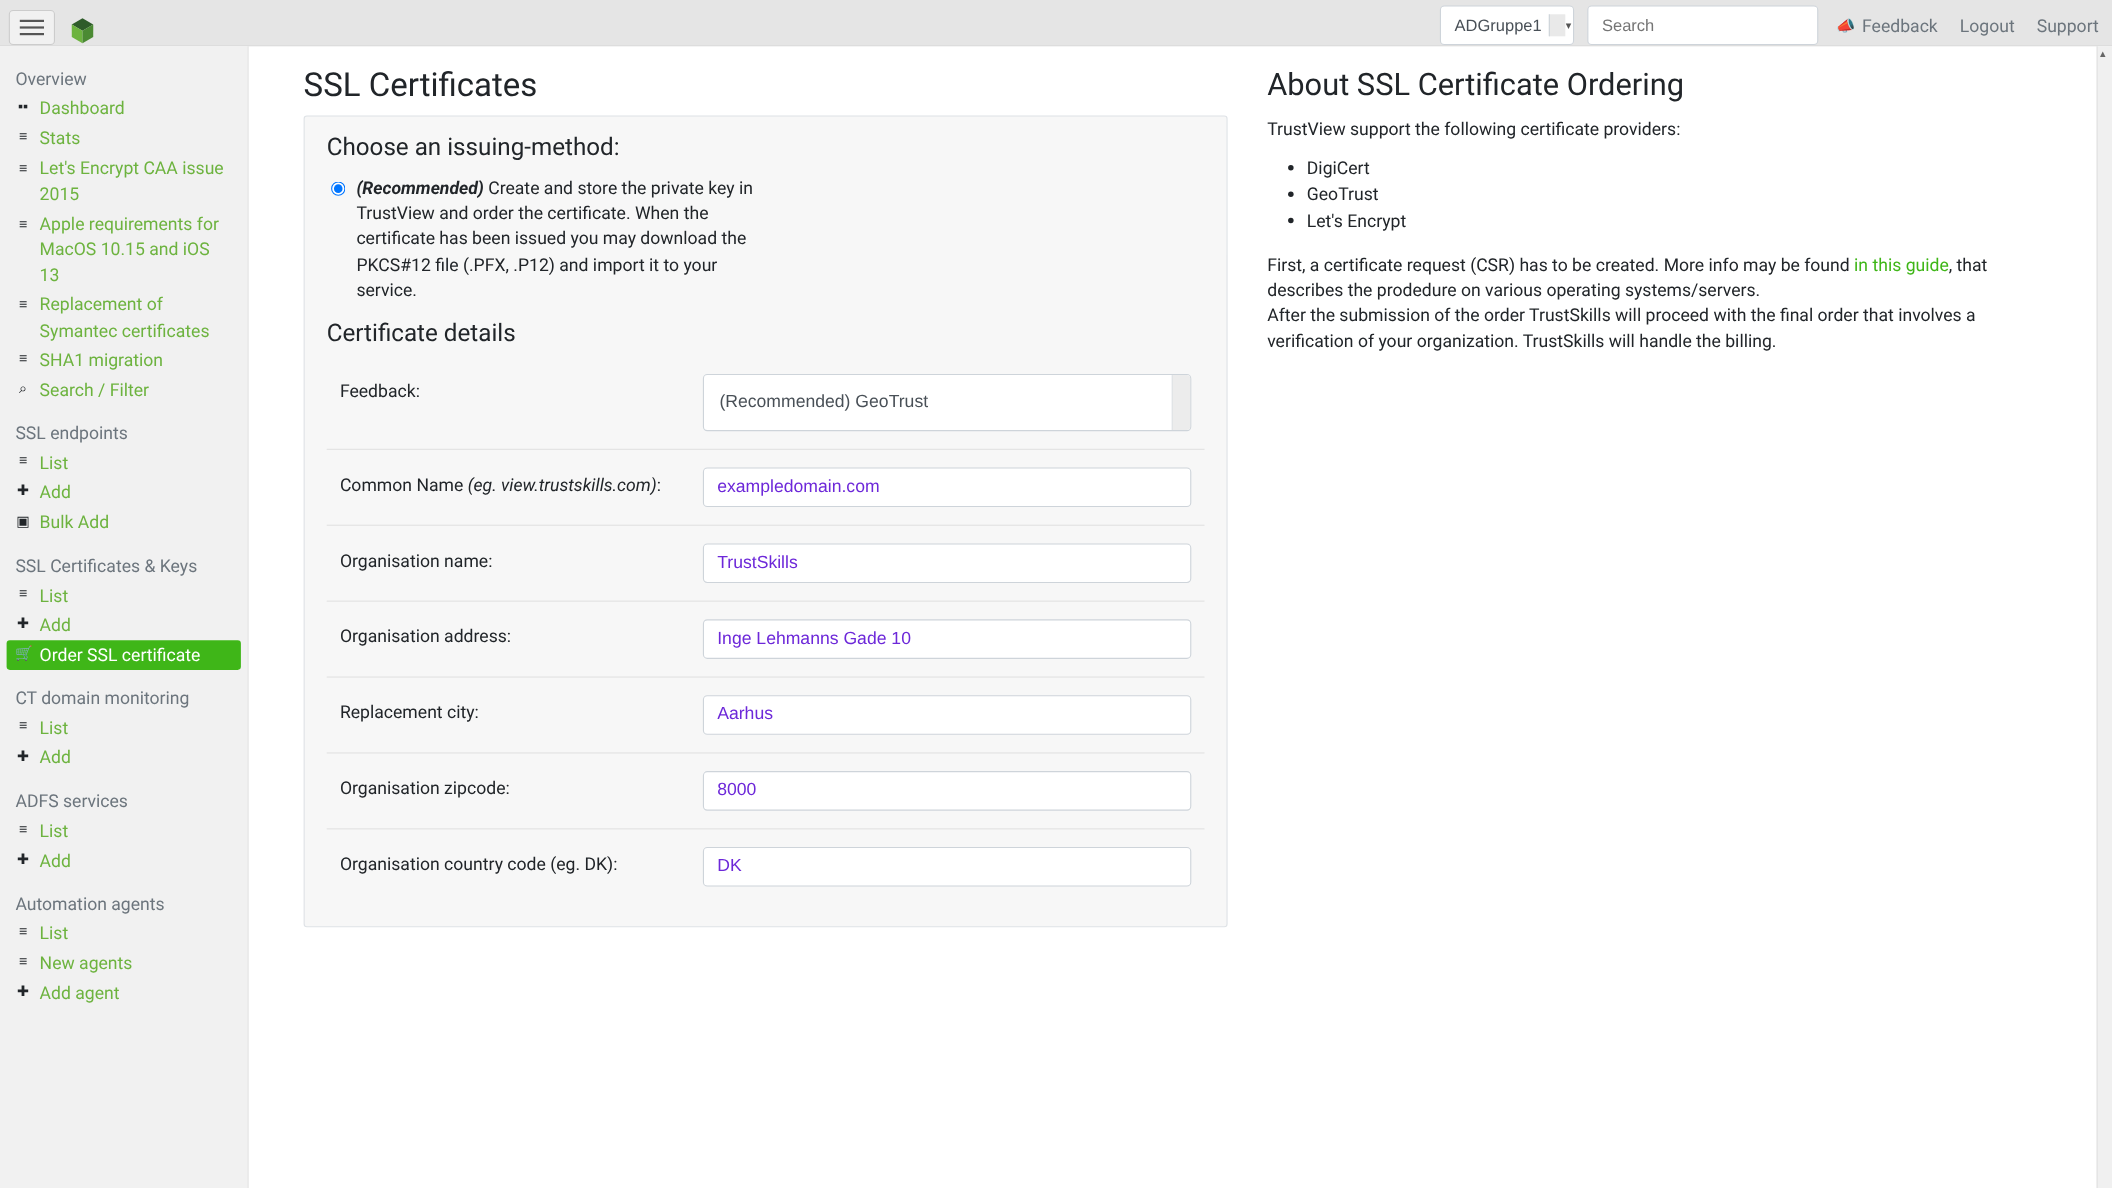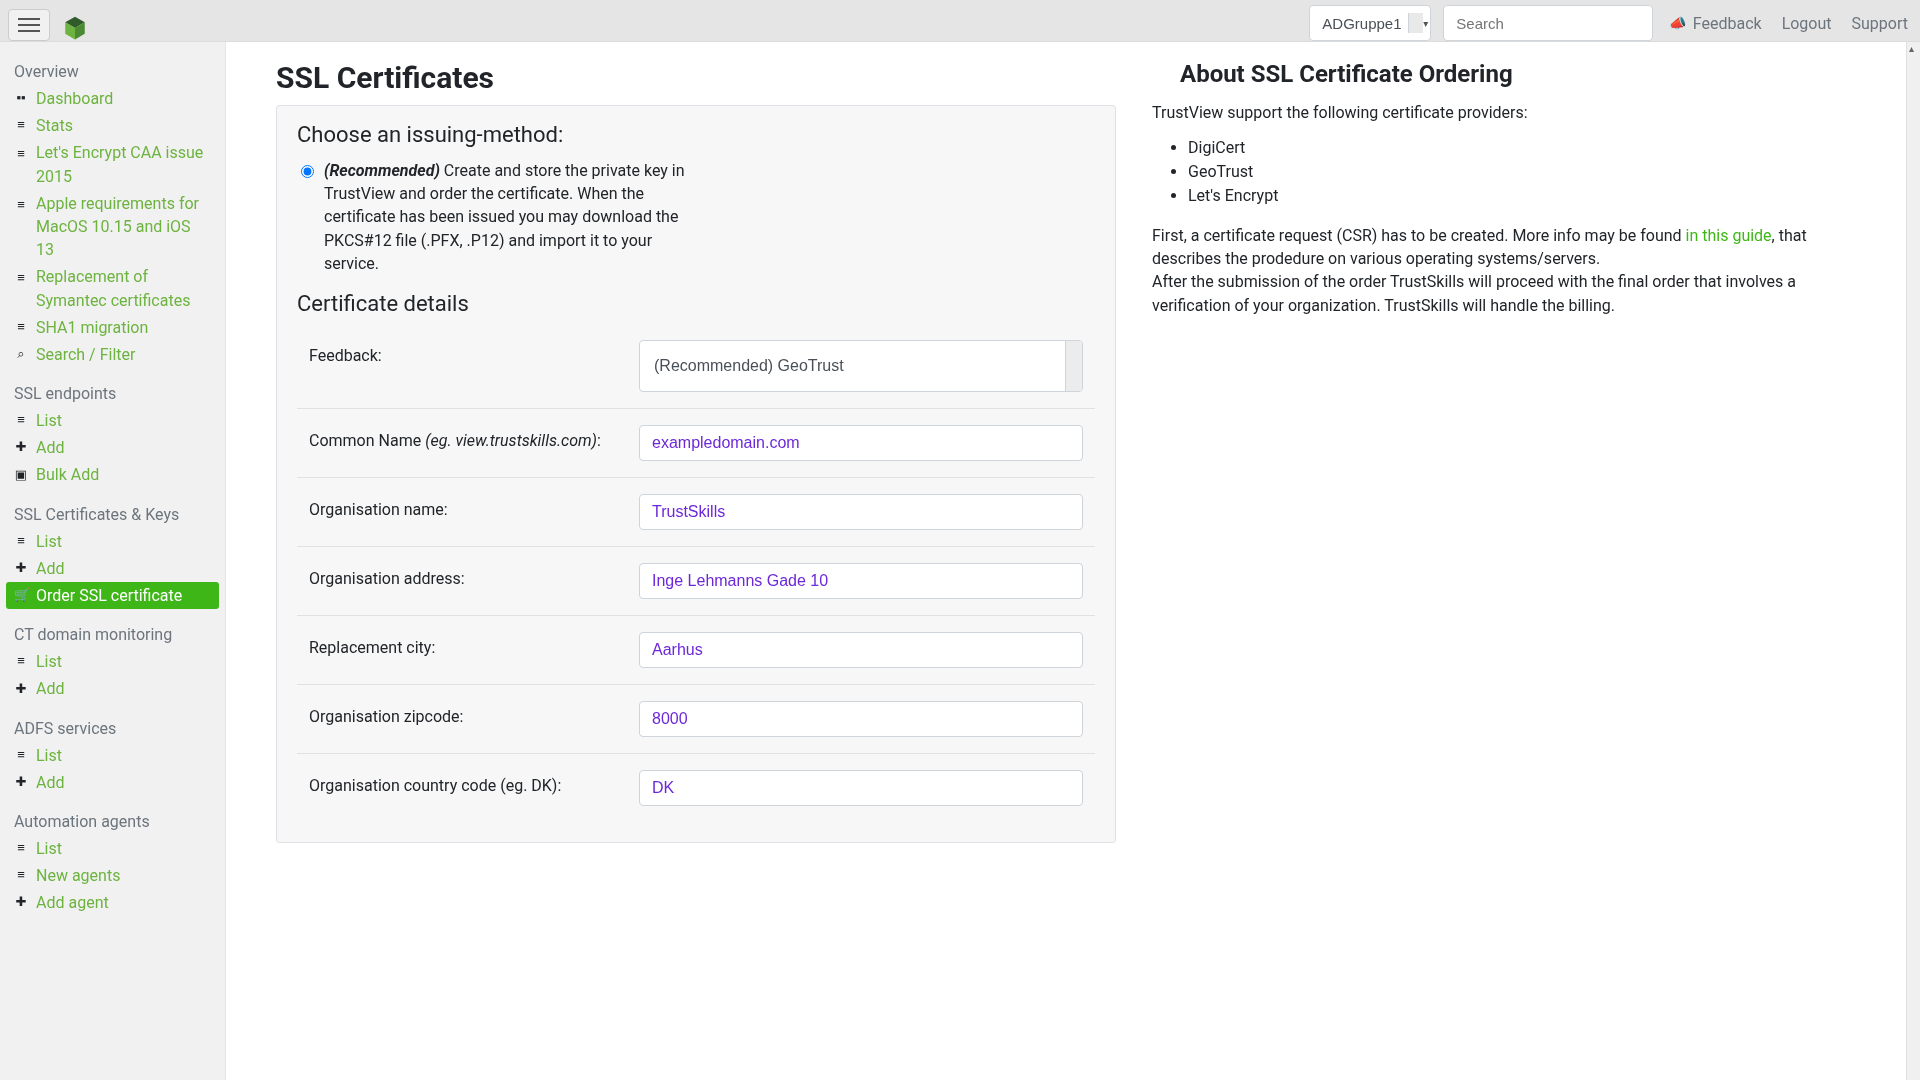--- a/index.html
+++ b/index.html
@@ -150,21 +150,21 @@
   }
   .content-col {
     flex: 0 0 840px;
   }
   .aside-col {
     flex:1;
     padding-left:8px;
   }
   h1.page-title {
     font-size: 30px;
-    font-weight:700;
+    font-weight:400;
     margin-bottom:10px;
   }
   .card {
     border:1px solid #dee2e6;
     border-radius:3px;
     background:#f7f7f7;
     padding:16px 20px 20px 20px;
   }
   .section-heading {
     font-size:22px;
@@ -235,25 +235,24 @@
     border-left:1px solid #ced4da;
     border-radius:0 3px 3px 0;
   }
   .form-control-wrap.selectish .chev {
     position:absolute; right:4px; top:50%; transform:translateY(-50%);
     font-size:10px; color:#555; pointer-events:none;
   }
 
   
   .aside-title {
-    font-size:24px;
-    font-weight:700;
+    font-size:28px;
+    font-weight:400;
     line-height:1.2;
     margin-bottom:12px;
-    margin-left:28px;
   }
   .aside-p {
     font-size:16px;
     line-height:1.45;
     color:#212529;
     margin-bottom:12px;
   }
   .aside-ul {
     list-style:disc;
     padding-left:36px;

